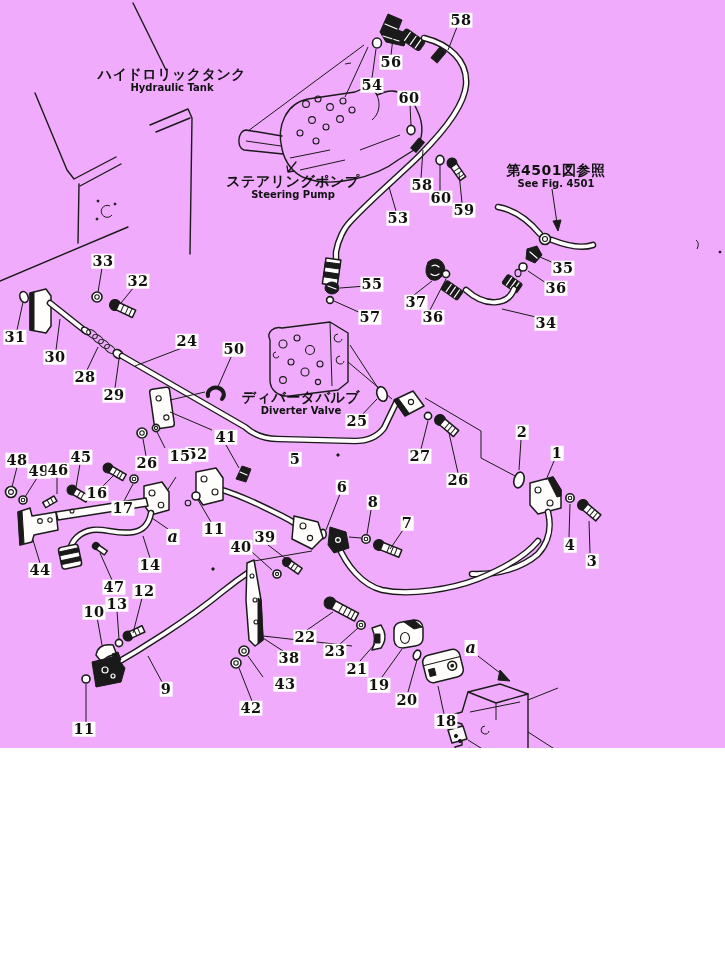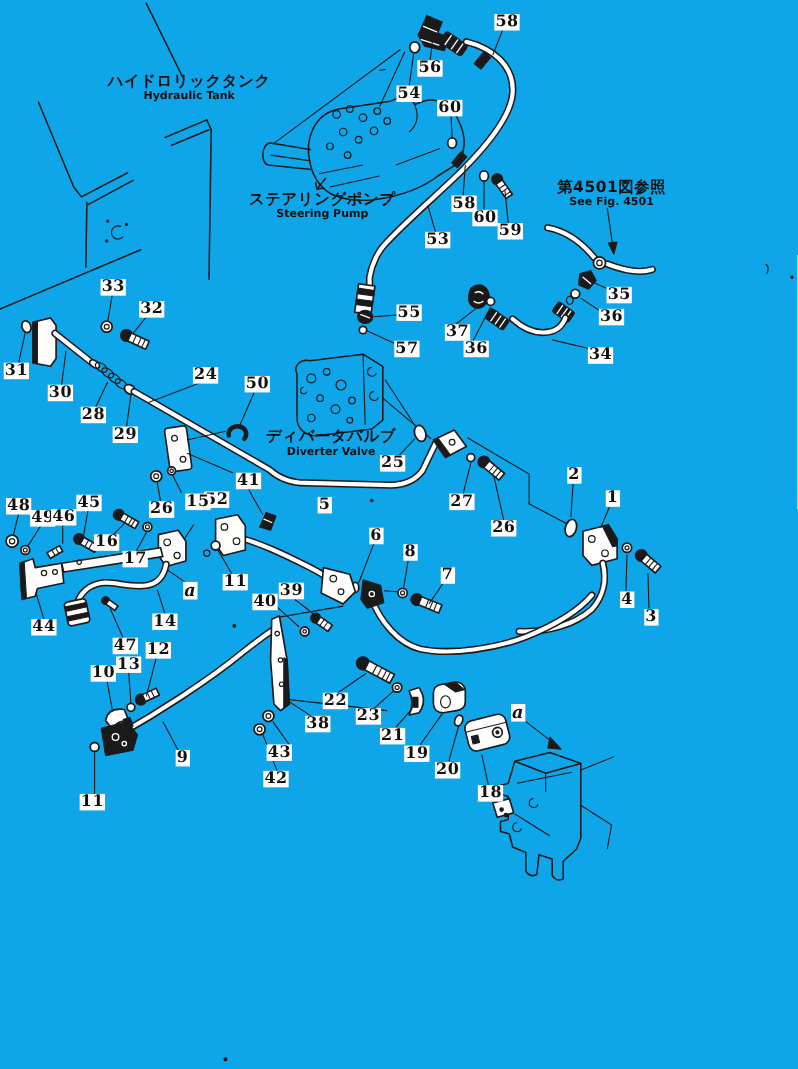--- a/index.html
+++ b/index.html
@@ -1,16 +1,16 @@
 <!DOCTYPE html>
 <html><head>
 <meta charset="utf-8">
 <style>
   html,body{margin:0;padding:0;background:#ffffff;}
-  #page{position:relative;width:725px;height:972px;background:#0ea5e9;overflow:hidden;
+  #page{position:relative;width:725px;height:748px;background:#f0abfc;overflow:hidden;
         font-family:"DejaVu Sans",sans-serif;}
   svg{position:absolute;left:0;top:0;}
   .ln{stroke:#1a1a1a;stroke-width:1.4;fill:none;stroke-linecap:round;stroke-linejoin:round;}
   .thin{stroke:#1a1a1a;stroke-width:1;fill:none;}
   .tube-o{stroke:#1a1a1a;stroke-width:6.6;fill:none;stroke-linecap:round;stroke-linejoin:round;}
   .tube-i{stroke:#fffefd;stroke-width:3.8;fill:none;stroke-linecap:round;stroke-linejoin:round;}
   .solid{fill:#1a1a1a;stroke:#1a1a1a;stroke-width:1;stroke-linejoin:round;}
   .wht{stroke:#ffffff;stroke-width:1.2;fill:none;stroke-linecap:round;}
   .ring{fill:#fffefd;stroke:#1a1a1a;stroke-width:1.6;}
   .ring2{fill:none;stroke:#1a1a1a;stroke-width:1.1;}
@@ -436,21 +436,21 @@
       <div class="part-label" style="left: 40px; top: 570px;">44</div>
       <div class="part-label" style="left: 114px; top: 587px;">47</div>
       <div class="part-label" style="left: 144px; top: 591px;">12</div>
       <div class="part-label" style="left: 117px; top: 604px;">13</div>
       <div class="part-label" style="left: 94px; top: 612px;">10</div>
       <div class="part-label" style="left: 166px; top: 689px;">9</div>
       <div class="part-label" style="left: 84px; top: 729px;">11</div>
       <div class="part-label" style="left: 241px; top: 547px;">40</div>
       <div class="part-label" style="left: 265px; top: 537px;">39</div>
       <div class="part-label" style="left: 289px; top: 658px;">38</div>
-      <div class="part-label" style="left: 254px; top: 684px;">43</div>
+      <div class="part-label" style="left: 285px; top: 684px;">43</div>
       <div class="part-label" style="left: 251px; top: 708px;">42</div>
       <div class="part-label" style="left: 305px; top: 637px;">22</div>
       <div class="part-label" style="left: 335px; top: 651px;">23</div>
       <div class="part-label" style="left: 357px; top: 669px;">21</div>
       <div class="part-label" style="left: 379px; top: 685px;">19</div>
       <div class="part-label" style="left: 407px; top: 700px;">20</div>
       <div class="part-label" style="left: 342px; top: 487px;">6</div>
       <div class="part-label" style="left: 373px; top: 502px;">8</div>
       <div class="part-label" style="left: 407px; top: 523px;">7</div>
       <div class="part-label" style="left: 446px; top: 721px;">18</div>

